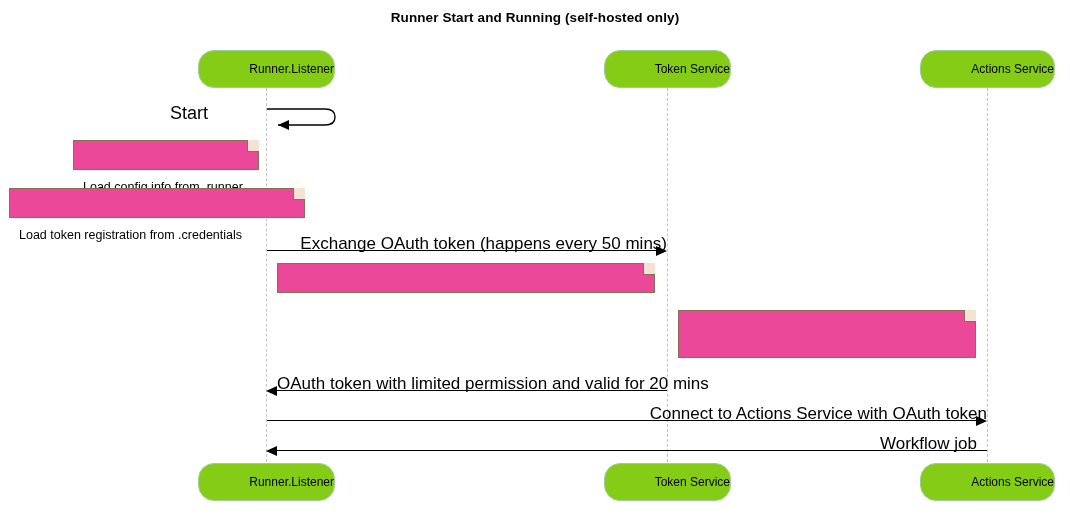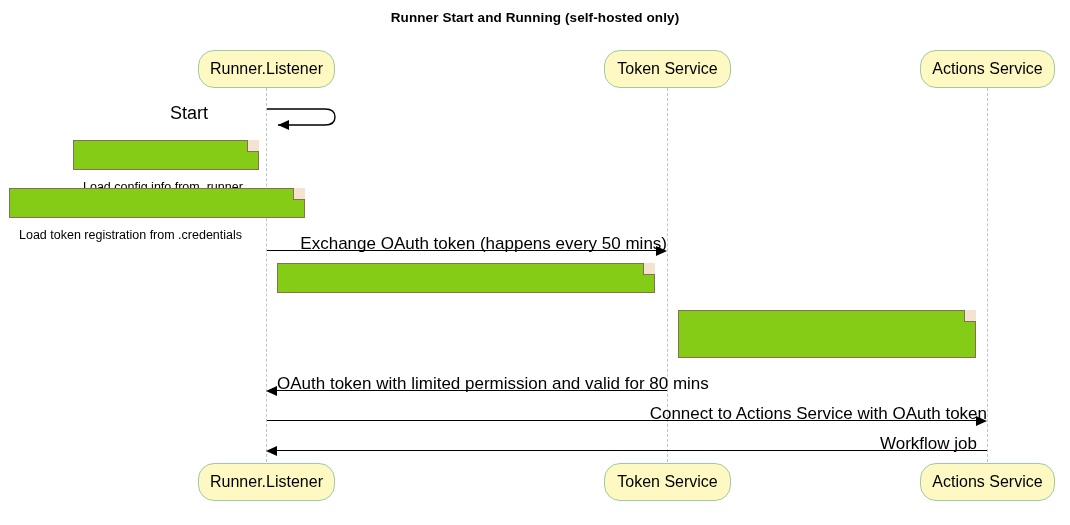--- a/index.html
+++ b/index.html
@@ -32,34 +32,34 @@
     letter-spacing: 0.1px;
   }
   .lifeline {
     position: absolute;
     width: 0;
     border-left: 1px dashed #c3c3c3;
   }
   .participant {
     position: absolute;
     box-sizing: border-box;
-    background: #fef9c3;
+    background: #84cc16;
     border: 1px solid #9fcc9f;
     border-radius: 16px;
     color: #000000;
-    font-size: 16px;
+    font-size: 12px;
     display: flex;
     align-items: center;
-    justify-content: center;
+    justify-content: flex-end;
     white-space: nowrap;
   }
   .note {
     position: absolute;
     box-sizing: border-box;
-    background: #84cc16;
+    background: #ec4899;
     border: 1px solid #8a6d52;
     color: #000000;
     font-size: 12.5px;
     line-height: 16px;
     padding: 6px 9px 6px 9px;
     white-space: pre-line;
   }
   .note .fold {
     position: absolute;
     top: -1px;
@@ -152,21 +152,21 @@
   <div class="arrowhead right" style="left:656px; top:245.5px;"></div>
 
   <div class="note" style="left:277px; top:263px; width:378px; height:30px;">
     <span class="fold"></span>
   </div>
 
   <div class="note" style="left:678px; top:310px; width:298px; height:48px;">
     <span class="fold"></span>
   </div>
 
-  <div class="msg-label" style="left:277px; top:374px; width:380px;">OAuth token with limited permission and valid for 80 mins</div>
+  <div class="msg-label" style="left:277px; top:374px; width:380px;">OAuth token with limited permission and valid for 20 mins</div>
   <div class="msg-line" style="left:277px; top:390px; width:390px;"></div>
   <div class="arrowhead left" style="left:266px; top:385.5px;"></div>
 
   <div class="msg-label" style="left:267px; top:404px; width:720px;">Connect to Actions Service with OAuth token</div>
   <div class="msg-line" style="left:267px; top:420px; width:710px;"></div>
   <div class="arrowhead right" style="left:976px; top:415.5px;"></div>
 
   <div class="msg-label" style="left:277px; top:434px; width:700px;">Workflow job</div>
   <div class="msg-line" style="left:277px; top:450px; width:710px;"></div>
   <div class="arrowhead left" style="left:266px; top:445.5px;"></div>

